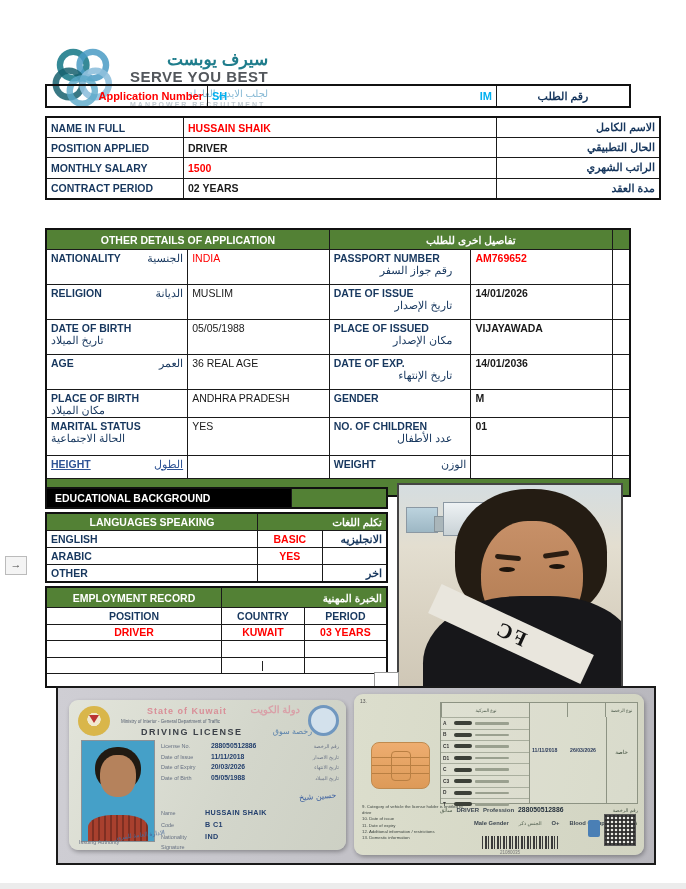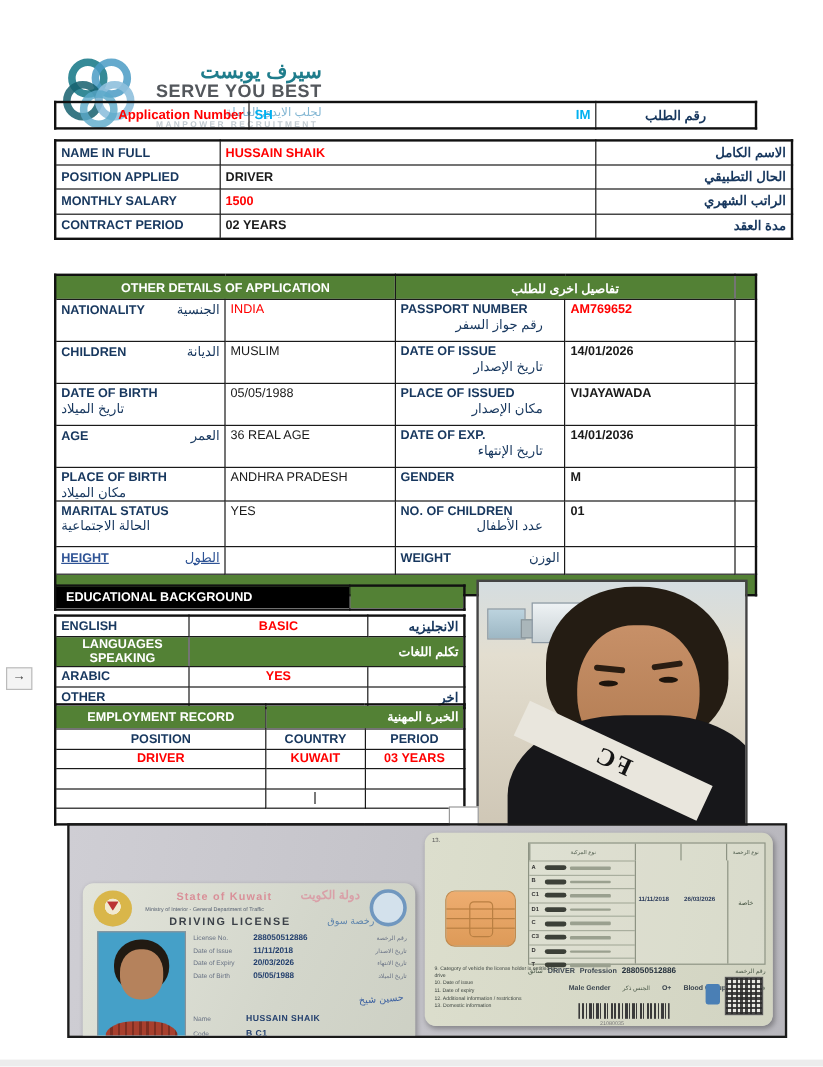--- a/index.html
+++ b/index.html
@@ -105,21 +105,21 @@
   
   .rowmark{position:absolute;left:5px;top:556px;width:20px;height:17px;border:1px solid #bbb;
            background:#f4f4f4;color:#444;font-size:11px;line-height:15px;text-align:center;}
   .handle{position:absolute;left:374px;top:672px;width:23px;height:26px;background:#fff;border:1px solid #999;}
   .bottom-strip{position:absolute;left:0;top:883px;width:686px;height:6px;background:#ececec;}
 
   
   .licwrap{position:absolute;left:56px;top:686px;width:596px;height:175px;border:2px solid #1a1a1a;
            background:linear-gradient(100deg,#cfced4,#c2c1c7 55%,#b8b7bd);overflow:hidden;}
   .card{position:absolute;border-radius:9px;box-shadow:1px 2px 4px rgba(0,0,0,.3);}
-  .licf{left:11px;top:12px;width:277px;height:150px;background:linear-gradient(115deg,#e2e4da,#d3d6cb 60%,#cdd0c4);margin-top:36px;}
+  .licf{left:11px;top:12px;width:277px;height:150px;background:linear-gradient(115deg,#e2e4da,#d3d6cb 60%,#cdd0c4);}
   .licb{left:296px;top:6px;width:290px;height:161px;background:linear-gradient(100deg,#dcdecd,#d2d4c2);}
 
   
   .emblem{position:absolute;left:9px;top:6px;width:32px;height:30px;background:radial-gradient(circle at 50% 45%,#f1e9cf 28%,#d9b64a 30% 70%,#c7a53e 72%);border-radius:50%;}
   .emblem:after{content:"";position:absolute;left:11px;top:9px;width:10px;height:8px;background:#b33;clip-path:polygon(0 0,100% 0,50% 100%);}
   .state{position:absolute;left:78px;top:6px;color:#d98f98;font-size:9px;font-weight:bold;letter-spacing:1px;}
   .state-ar{position:absolute;right:46px;top:4px;color:#d9a0a8;font-size:10px;font-weight:bold;}
   .ministry{position:absolute;left:52px;top:19px;color:#555f70;font-size:4.5px;}
   .dl-title{position:absolute;left:72px;top:27px;color:#3c4148;font-size:9px;font-weight:bold;letter-spacing:1.5px;}
   .dl-title-ar{position:absolute;right:34px;top:27px;color:#5d84ad;font-size:8px;}
@@ -264,21 +264,21 @@
         <span class="en">PASSPORT NUMBER</span>
         <span class="ar" dir="rtl">رقم جواز السفر</span>
       </td>
       <td style="width:106px" class="rval red">AM769652</td>
       <td class="cnar"></td>
     </tr>
 
     <tr class="r33">
       <td>
         <div class="pair">
-              <span class="en">CHILDREN</span>
+              <span class="en">RELIGION</span>
               <span class="ar" dir="rtl">الديانة</span>
             </div>
       </td>
       <td class="cval blk">MUSLIM</td>
       <td class="rlbl">
         <span class="en">DATE OF ISSUE</span>
         <span class="ar" dir="rtl">تاريخ الإصدار</span>
       </td>
       <td class="rval blk">14/01/2026</td>
       <td class="cnar"></td>
@@ -376,27 +376,27 @@
         <tr>
       <td class="t">EDUCATIONAL BACKGROUND</td>
       <td class="e"></td>
     </tr>
   </tbody>
     </table>
 
   <table class="lang">
     <tbody>
         <tr>
+      <td class="green hl">LANGUAGES SPEAKING</td>
+      <td class="green hr" colspan="2" dir="rtl">تكلم اللغات</td>
+    </tr>
+    <tr>
       <td class="c1">ENGLISH</td>
       <td class="c2 red">BASIC</td>
       <td class="c3" dir="rtl">الانجليزيه</td>
-    </tr>
-    <tr>
-      <td class="green hl">LANGUAGES SPEAKING</td>
-      <td class="green hr" colspan="2" dir="rtl">تكلم اللغات</td>
     </tr>
     <tr>
       <td class="c1">ARABIC</td>
       <td class="c2 red">YES</td>
       <td class="c3" dir="rtl"></td>
     </tr>
     <tr>
       <td class="c1">OTHER</td>
       <td class="c2 blk"></td>
       <td class="c3" dir="rtl">اخر</td>

